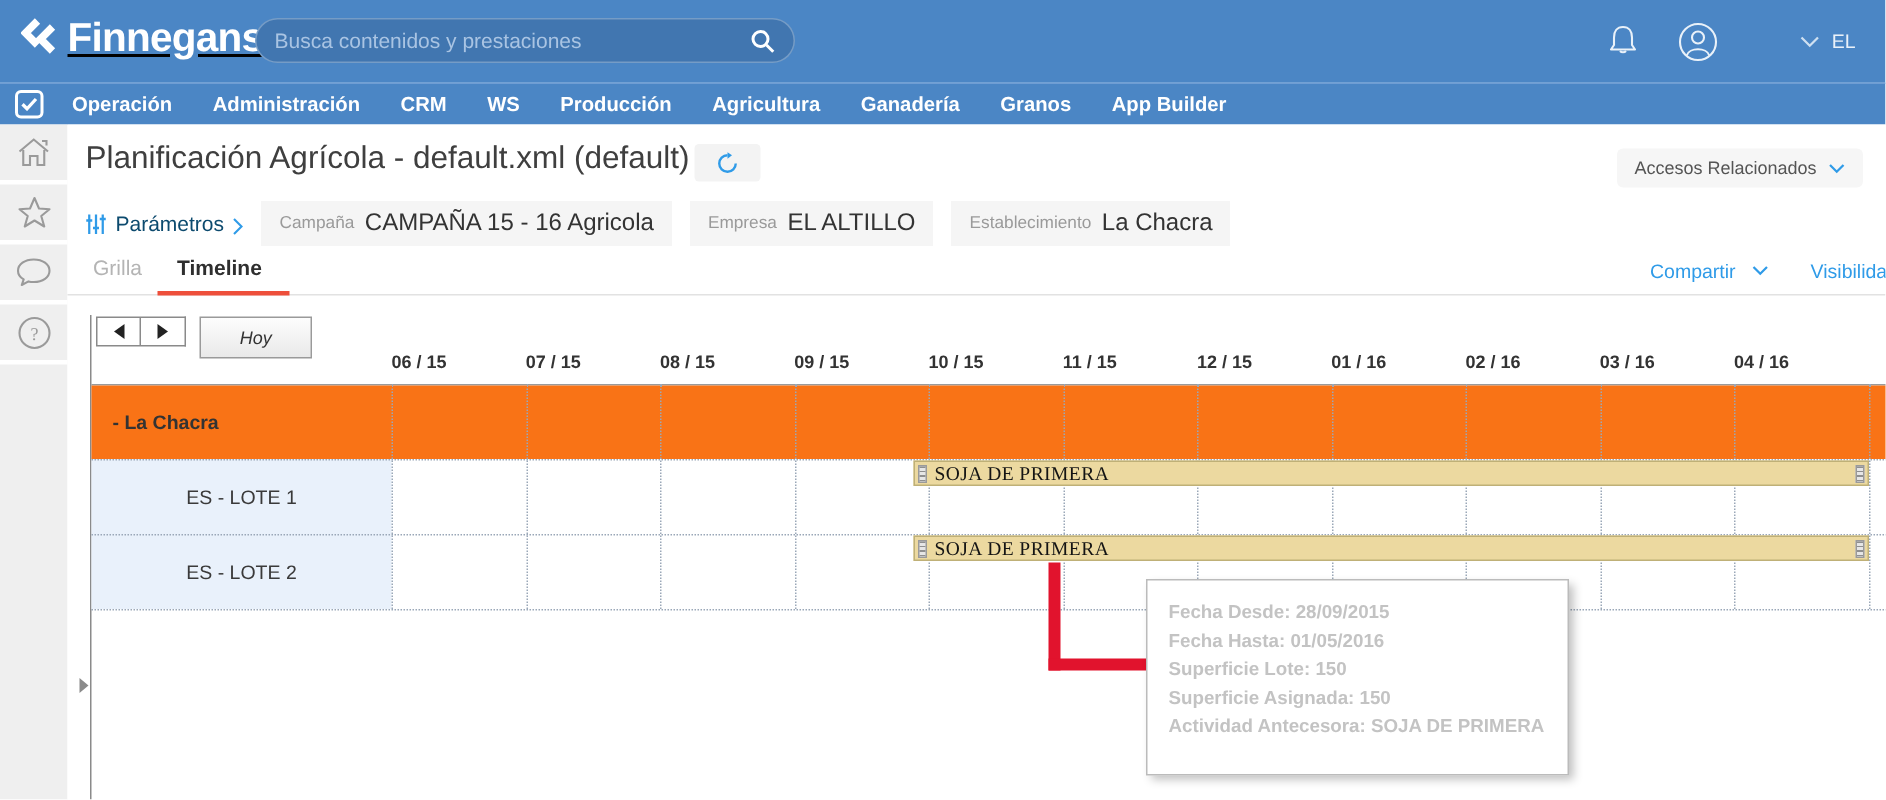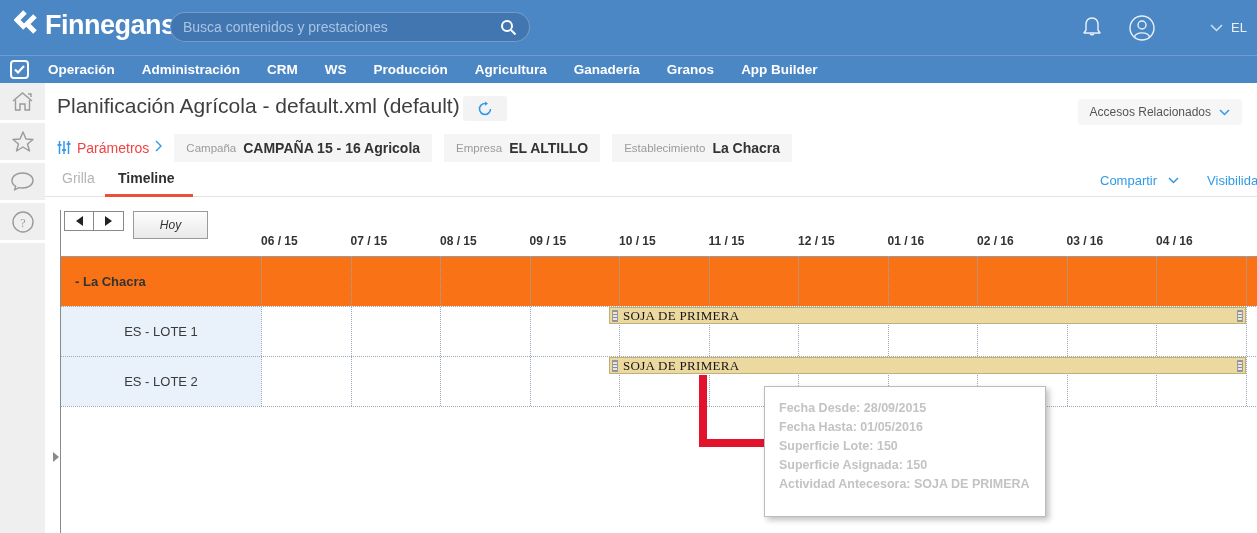--- a/index.html
+++ b/index.html
@@ -2,29 +2,29 @@
 <html><head>
 <meta charset="utf-8">
 <style>
   * { margin:0; padding:0; box-sizing:border-box; }
   html,body { width:1257px; height:533px; }
   body { position:relative; overflow:hidden; background:#fff;
          font-family:"Liberation Sans", sans-serif; }
 
   
   .top-header { position:absolute; left:0; top:0; width:1257px; height:55px; background:#4b86c5; }
-  .logo { position:absolute; left:14px; top:10px; display:flex; align-items:flex-start; gap:7px; cursor:pointer; }
+  .logo { position:absolute; left:14px; top:10px; display:flex; align-items:center; gap:7px; cursor:pointer;text-decoration:underline; }
   .logo-text { color:#fff; font-size:27px; font-weight:bold; letter-spacing:-0.5px; }
   .search-pill { position:absolute; left:170px; top:12px; width:360px; height:30px;
                  background:#4176b0; border:1px solid rgba(255,255,255,0.28); border-radius:15px;
                  display:flex; align-items:center; padding:0 12px; }
   .search-pill input { flex:1; background:transparent; border:none; outline:none;
                        color:#dfeaf6; font-size:14px; font-family:"Liberation Sans",sans-serif; }
   .search-pill input::placeholder { color:#a9c4e3; opacity:1; }
-  .hdr-icons { position:absolute; right:0; top:0; height:55px; display:flex; align-items:center; gap:24px; padding-right:10px; }
+  .hdr-icons { position:absolute; right:0; top:0; height:55px; display:flex; align-items:center; gap:24px; padding-right:20px; }
   .hdr-icon-btn { cursor:pointer; display:flex; align-items:center; }
   .user-mini { display:flex; align-items:center; gap:8px; color:#eaf1f9; font-size:13px; margin-left:30px; }
 
   
   .nav-bar { position:absolute; left:0; top:55px; width:1257px; height:28px; background:#4b86c5;
              border-top:1px solid #6f9dd3; display:flex; align-items:center; }
   .nav-check { width:19px; height:19px; margin:0 10px 0 10px; border:2px solid #fff; border-radius:4px;
                background:#functional; background:#4b86c5; display:flex; align-items:center; justify-content:center; cursor:pointer; }
   .nav-item { color:#fff; font-size:13.5px; font-weight:bold; padding:0 9px; margin-right:9px; cursor:pointer; white-space:nowrap; }
 
@@ -34,24 +34,24 @@
 
   
   .content { position:absolute; left:45px; top:83px; width:1212px; height:450px; background:#fff; }
   .page-title { position:absolute; left:12px; top:11px; font-size:21px; color:#3f3f3f; white-space:nowrap; }
   .refresh-btn { position:absolute; left:418px; top:13px; width:44px; height:25px; background:#f3f3f3;
                  border-radius:3px; display:flex; align-items:center; justify-content:center; cursor:pointer; }
   .accesos { position:absolute; right:15px; top:16px; height:26px; background:#f6f6f6; border-radius:4px;
              display:flex; align-items:center; gap:8px; padding:0 12px; color:#555; font-size:12px; cursor:pointer;justify-content:center; }
 
   .params-row { position:absolute; left:12px; top:51px; display:flex; align-items:center; gap:12px; }
-  .params-toggle { display:flex; align-items:flex-start; gap:6px; color:#ef4444; font-size:14px; cursor:pointer; }
+  .params-toggle { display:flex; align-items:flex-end; gap:6px; color:#0c4a6e; font-size:14px; cursor:pointer; }
   .chip { background:#f5f5f5; padding:6px 12px; display:flex; align-items:center; gap:7px; cursor:pointer; }
   .chip .lbl { color:#9a9a9a; font-size:11.5px; }
-  .chip .val { color:#333; font-size:14px; font-weight:bold; white-space:nowrap; }
+  .chip .val { color:#333; font-size:16px; font-weight:normal; white-space:nowrap; }
 
   .tabs-row { position:absolute; left:0; top:84px; width:1212px; height:30px; border-bottom:1px solid #e2e2e2; }
   .tab { position:absolute; top:3px; font-size:14px; cursor:pointer; }
   .tab-grilla { left:17px; color:#b4b4b4; }
   .tab-timeline { left:73px; color:#2f2f2f; font-weight:bold; }
   .tab-underline { position:absolute; left:60px; top:27px; width:88px; height:3px; background:#ee4f3b; }
   .share-links { position:absolute; left:1055px; top:6px; display:flex; gap:28px; white-space:nowrap; }
   .share-links .lnk { color:#2f9be8; font-size:13px; cursor:pointer; display:flex; align-items:center; gap:11px; }
 
   

